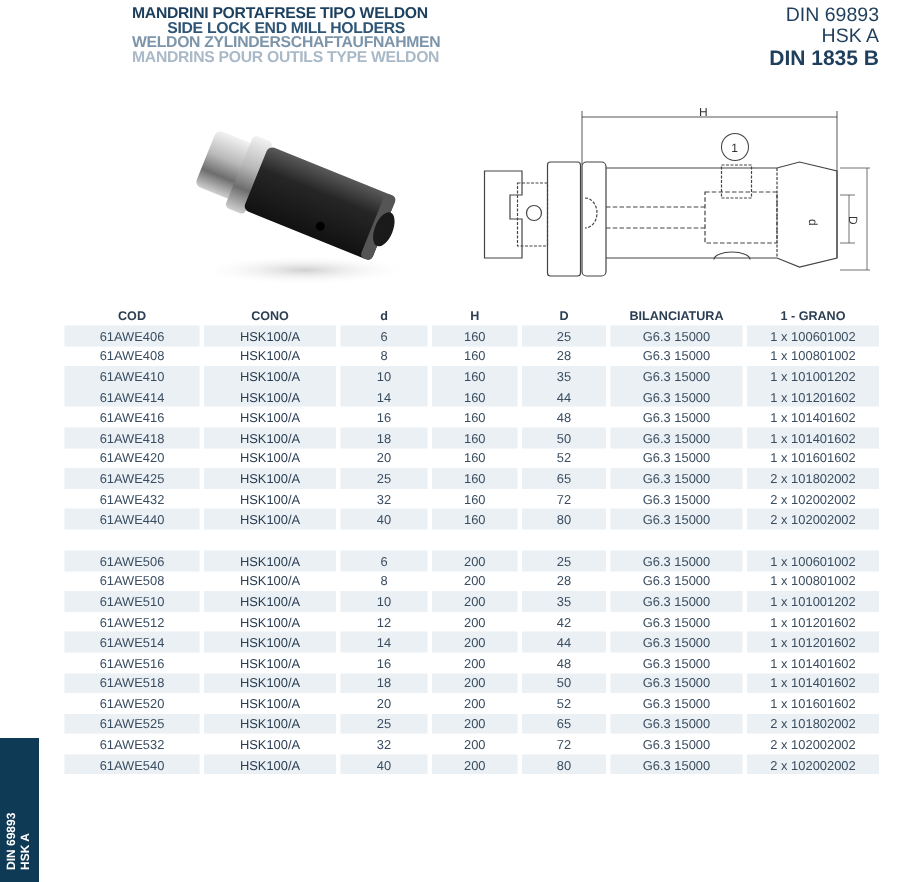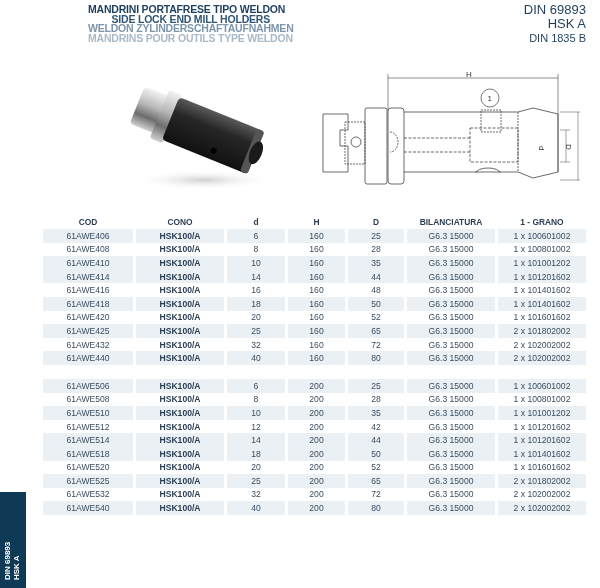--- a/index.html
+++ b/index.html
@@ -6,28 +6,28 @@
   body { width:600px; height:588px; position:relative; overflow:hidden; font-family:"Liberation Sans", sans-serif; }
   .titles { position:absolute; left:41px; top:5px; line-height:9.6px; font-size:10.5px; font-weight:bold; letter-spacing:-0.2px;margin-left:47px; }
   .titles div { white-space:nowrap; }
   .t1 { color:#1c3f5e; }
   .t2 { color:#2e5575;text-align:center; }
   .t3 { color:#7d95aa; }
   .t4 { color:#a9b9c7; }
   .din { position:absolute; right:14px; top:3px; text-align:right; color:#1f3f5c; }
   .din .d1 { font-size:13px; line-height:14px; }
   .din .d2 { font-size:13px; line-height:14px; }
-  .din .d3 { font-size:11px; line-height:14px; font-weight:normal; }
+  .din .d3 { font-size:14px; line-height:14px; font-weight:bold; }
   .photo { position:absolute; left:108px; top:80px; width:170px; height:115px; }
   .drawing { position:absolute; left:318px; top:72px; width:262px; height:118px; }
-  table.spec { position:absolute; left:40px; top:214px; border-collapse:separate; border-spacing:3px 0; font-size:8.6px; color:#3a4d60; }
+  table.spec { position:absolute; left:40px; top:202px; border-collapse:separate; border-spacing:3px 0; font-size:8.6px; color:#3a4d60; }
   table.spec th { font-weight:bold; color:#2b3e52; height:15px; padding:0; text-align:center; font-size:8.4px; }
   table.spec td { height:13.6px; padding:0; text-align:center; }
   table.spec tr.alt td { background:#eaf0f4; }
-  table.spec td.cono { font-weight:bold; color:#2b3e52;text-align:center; }
+  table.spec td.cono { font-weight:normal; color:#2b3e52;text-align:center; }
   table.spec tr.gap td { height:14px; background:transparent; }
   .side-tab { position:absolute; left:0; top:492px; width:26px; height:96px; background:#0e3a56; }
   .side-tab span { position:absolute; left:3px; bottom:8px; transform-origin:left bottom; transform:rotate(-90deg) translate(0, 100%); color:#ffffff; font-size:8px; font-weight:bold; line-height:9px; white-space:nowrap; width:60px; }
 </style>
 </head>
 <body>
 
 <div class="titles">
   <div class="t1">MANDRINI PORTAFRESE TIPO WELDON</div>
   <div class="t2">SIDE LOCK END MILL HOLDERS</div>
@@ -243,20 +243,29 @@
       </tr>
       <tr class="alt">
         <td>61AWE514</td>
         <td class="cono">HSK100/A</td>
         <td>14</td>
         <td>200</td>
         <td>44</td>
         <td>G6.3 15000</td>
         <td>1 x 101201602</td>
       </tr>
+      <tr>
+        <td>61AWE516</td>
+        <td class="cono">HSK100/A</td>
+        <td>16</td>
+        <td>200</td>
+        <td>48</td>
+        <td>G6.3 15000</td>
+        <td>1 x 101401602</td>
+      </tr>
       <tr class="alt">
         <td>61AWE518</td>
         <td class="cono">HSK100/A</td>
         <td>18</td>
         <td>200</td>
         <td>50</td>
         <td>G6.3 15000</td>
         <td>1 x 101401602</td>
       </tr>
       <tr>

